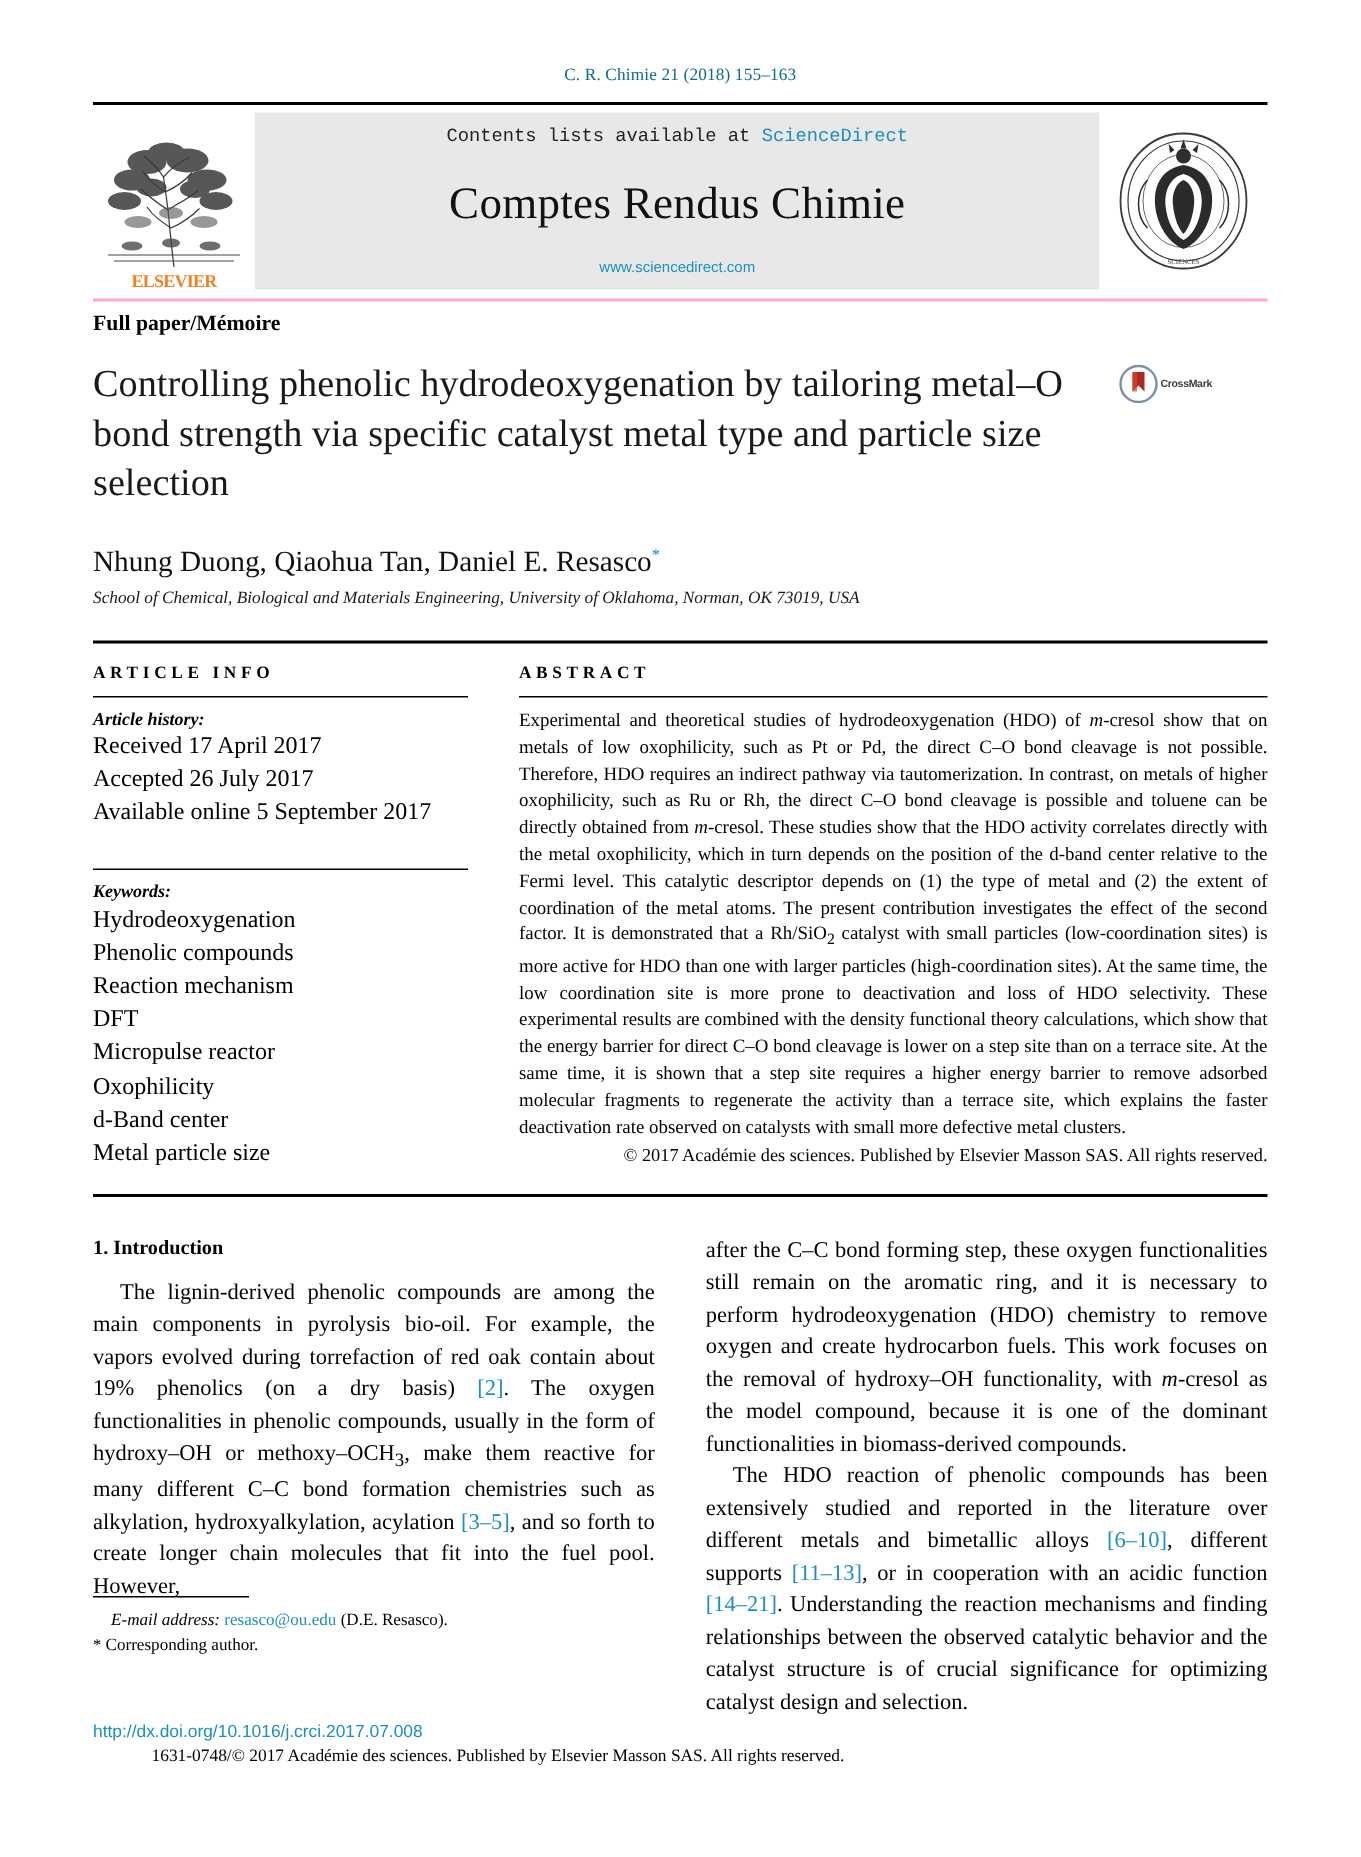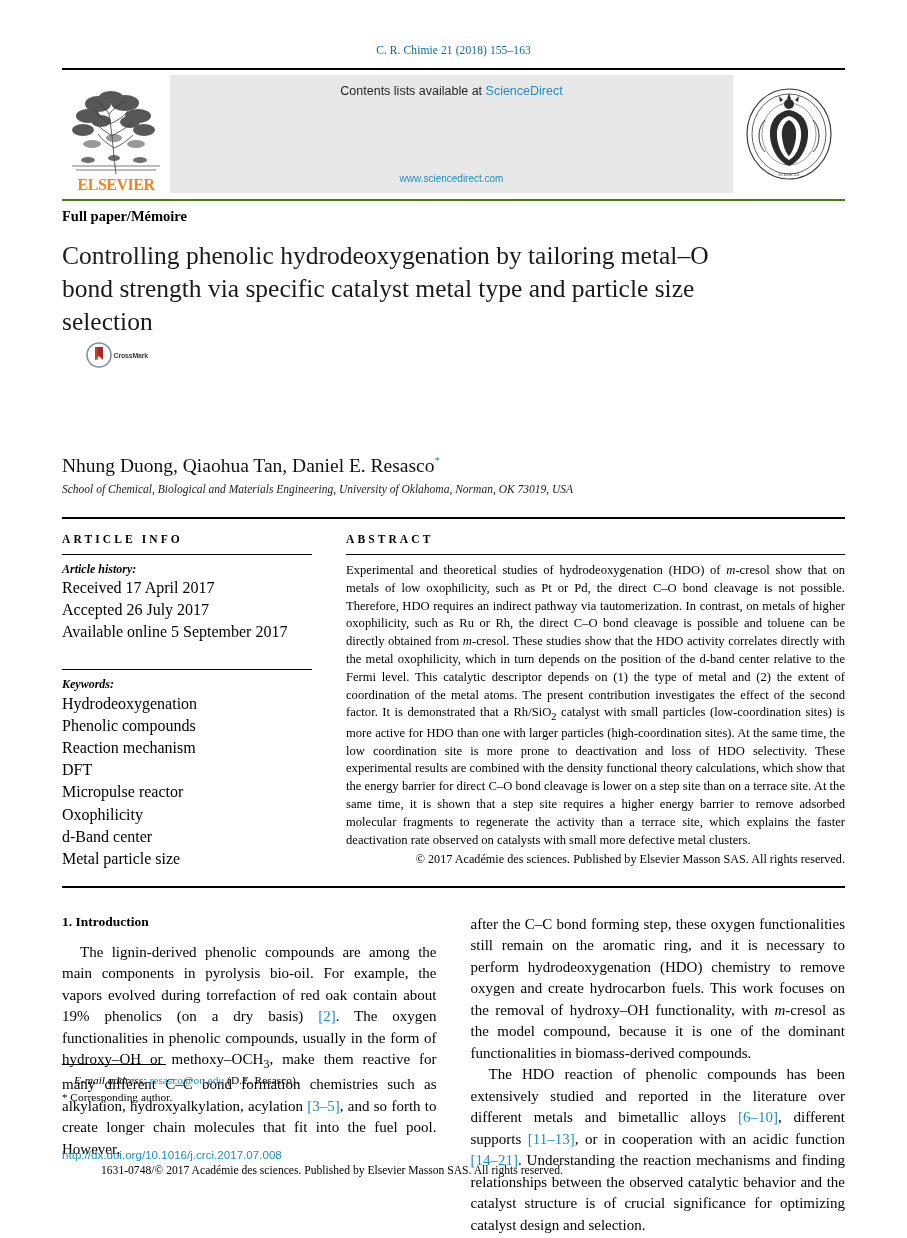--- a/index.html
+++ b/index.html
@@ -48,39 +48,39 @@
     flex: 0 0 108px;
     display: flex;
     flex-direction: column;
     justify-content: flex-end;
     align-items: center;
     background: #fff;
   }
   .tree-svg { display:block; }
   .elsevier-word {
     font-family: "Liberation Serif", serif;
-    font-size: 16px;
+    font-size: 12px;
     letter-spacing: -0.5px;
     color: #f58220;
     font-weight: 700;
     line-height: 1;
     margin-top: 1px;
   }
   .center-cell {
     flex: 1 1 auto;
     background: #e8e8e8;
     display: flex;
     flex-direction: column;
     justify-content: space-between;
     align-items: center;
     padding: 9px 0 9px 0;
     box-sizing: border-box;
   }
   .contents-line {
-    font-family: Liberation Sans, sans-serif;
+    font-family: Liberation Mono, monospace;
     font-size: 12.5px;
     color: #231f20;
     text-align: right;
   }
   .contents-line .sd {
     color: #1a8fc1;
   }
   .journal-name {
     font-family: "Liberation Serif", serif;
     font-size: 30px;
@@ -97,36 +97,35 @@
     flex: 0 0 112px;
     display: flex;
     align-items: center;
     justify-content: center;
     background: #fff;
   }
 
   
   .article-type-wrap {
     margin: 0 62px;
-    border-top: 2px solid #4d7c0f;
+    border-top: 2px solid #f9a8d4;
     margin-top: 6px;
     padding-top: 7px;
   }
   .article-type {
     font-family: "Liberation Serif", serif;
     font-weight: 700;
     font-size: 14.5px;
   }
 
   
   .title-block {
     margin: 14px 62px 0 62px;
     position: relative;
     display: flex;
-    flex-direction: column;
   }
   .title-text {
     flex: 1 1 auto;
     max-width: 660px;
   }
   h1.title {
     font-family: "Liberation Serif", serif;
     font-weight: 400;
     font-size: 25.5px;
     line-height: 1.30;
@@ -341,20 +340,21 @@
             <ellipse cx="20" cy="72" rx="7" ry="3"></ellipse>
             <ellipse cx="72" cy="72" rx="7" ry="3"></ellipse>
             <ellipse cx="46" cy="70" rx="6" ry="3"></ellipse>
           </g>
         </svg>
         <div class="elsevier-word">ELSEVIER</div>
       </div>
 
       <div class="center-cell">
         <div class="contents-line"><span>Contents lists available at </span><span class="sd">ScienceDirect</span></div>
+        <div class="journal-name">Comptes Rendus Chimie</div>
         <div class="sd-url">www.sciencedirect.com</div>
       </div>
 
       <div class="seal-cell">
         <svg width="92" height="96" viewBox="0 0 92 96">
           <ellipse cx="46" cy="48" rx="42" ry="45" fill="#ffffff" stroke="#3a3a3a" stroke-width="1.2"></ellipse>
           <ellipse cx="46" cy="48" rx="37" ry="40" fill="#ffffff" stroke="#3a3a3a" stroke-width="0.8"></ellipse>
           <ellipse cx="46" cy="48" rx="27" ry="31" fill="#ffffff" stroke="#555" stroke-width="0.6"></ellipse>
           <g fill="#2e2e2e">
             <circle cx="46" cy="18" r="5"></circle>

